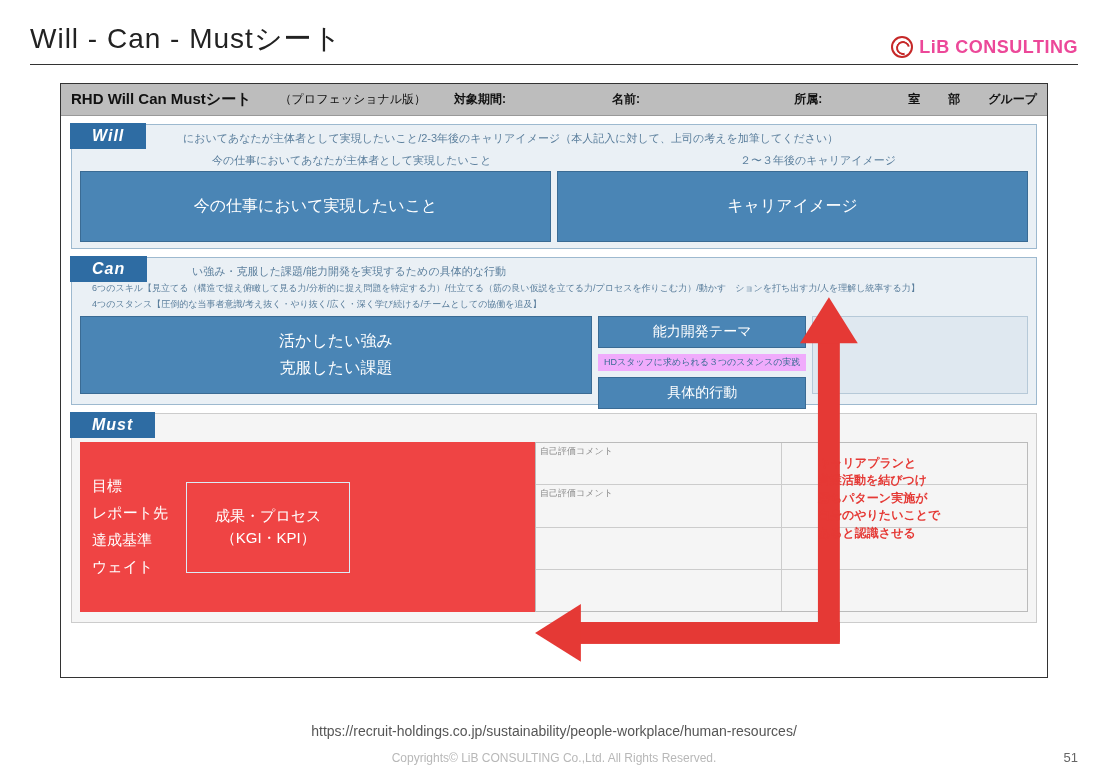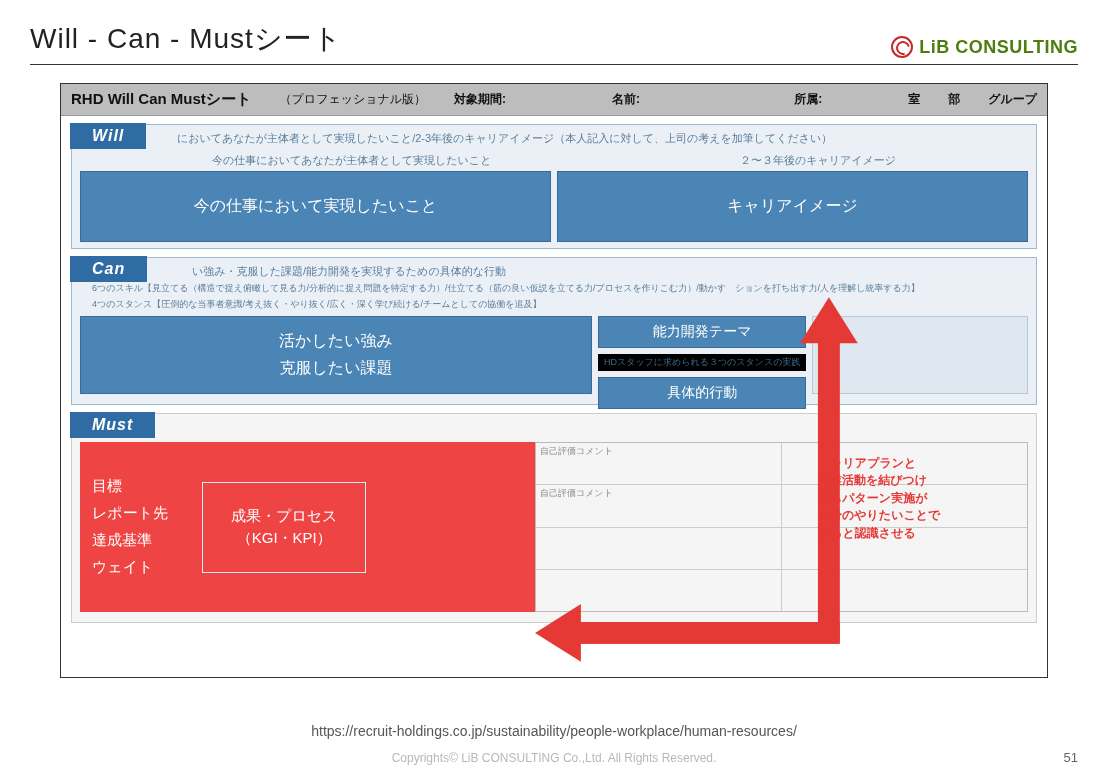--- a/index.html
+++ b/index.html
@@ -27,21 +27,21 @@
   .title {
     font-size: 28px;
     font-weight: 300;
     letter-spacing: 1px;
     color: #222;
   }
   .logo {
     display: flex;
     align-items: center;
     gap: 6px;
-    color: #4d7c0f;
+    color: #ec4899;
     font-weight: 700;
     font-size: 18px;
     letter-spacing: 0.5px;
   }
   .logo-mark {
     width: 22px; height: 22px;
     border: 2.5px solid #c62828;
     border-radius: 50%;
     position: relative;
   }
@@ -138,21 +138,21 @@
   .can-mid {
     flex: 0 0 22%;
     display: flex;
     flex-direction: column;
     gap: 6px;
   }
   .can-mid .blue-box { font-size: 14px; flex: 1; }
   .can-mid .divider-text {
     font-size: 9px;
     color: #3a6b94;
-    background: #000000;
+    background: #f0abfc;
     padding: 2px;
     text-align: center;
   }
   .can-right {
     flex: 1;
     border: 1px solid #b6c9d8;
     background: #dfe8f0;
   }
 
   
@@ -177,21 +177,20 @@
     flex-direction: column;
     gap: 8px;
     font-size: 15px;
   }
   .must-center {
     border: 1.5px solid #dcebf6;
     padding: 22px 28px;
     text-align: center;
     font-size: 15px;
     line-height: 1.5;
-    margin-left: 16px;
   }
   .must-table {
     flex: 1;
     border: 1px solid #bbb;
     display: flex;
     flex-direction: column;
   }
   .must-table .trow {
     flex: 1;
     border-bottom: 1px solid #ccc;
@@ -275,21 +274,21 @@
       <span class="spacer"></span>
       <span class="field">所属:</span>
       <span style="width:30px;"></span>
       <span class="field">室</span>
       <span class="field">部</span>
       <span class="field">グループ</span>
     </div>
 
     <div class="section will-sec">
       <div class="section-tag">Will</div>
-      <div class="bg-text" style="top:6px; left:105px;">においてあなたが主体者として実現したいこと/2-3年後のキャリアイメージ（本人記入に対して、上司の考えを加筆してください）</div>
+      <div class="bg-text" style="top:6px; left:111px;">においてあなたが主体者として実現したいこと/2-3年後のキャリアイメージ（本人記入に対して、上司の考えを加筆してください）</div>
       <div class="bg-text" style="top:28px; left:140px;">今の仕事においてあなたが主体者として実現したいこと</div>
       <div class="bg-text" style="top:28px; right:140px;">２〜３年後のキャリアイメージ</div>
       <div class="will-boxes">
         <div class="blue-box">今の仕事において実現したいこと</div>
         <div class="blue-box">キャリアイメージ</div>
       </div>
     </div>
 
     <div class="section can-sec">
       <div class="section-tag">Can</div>

